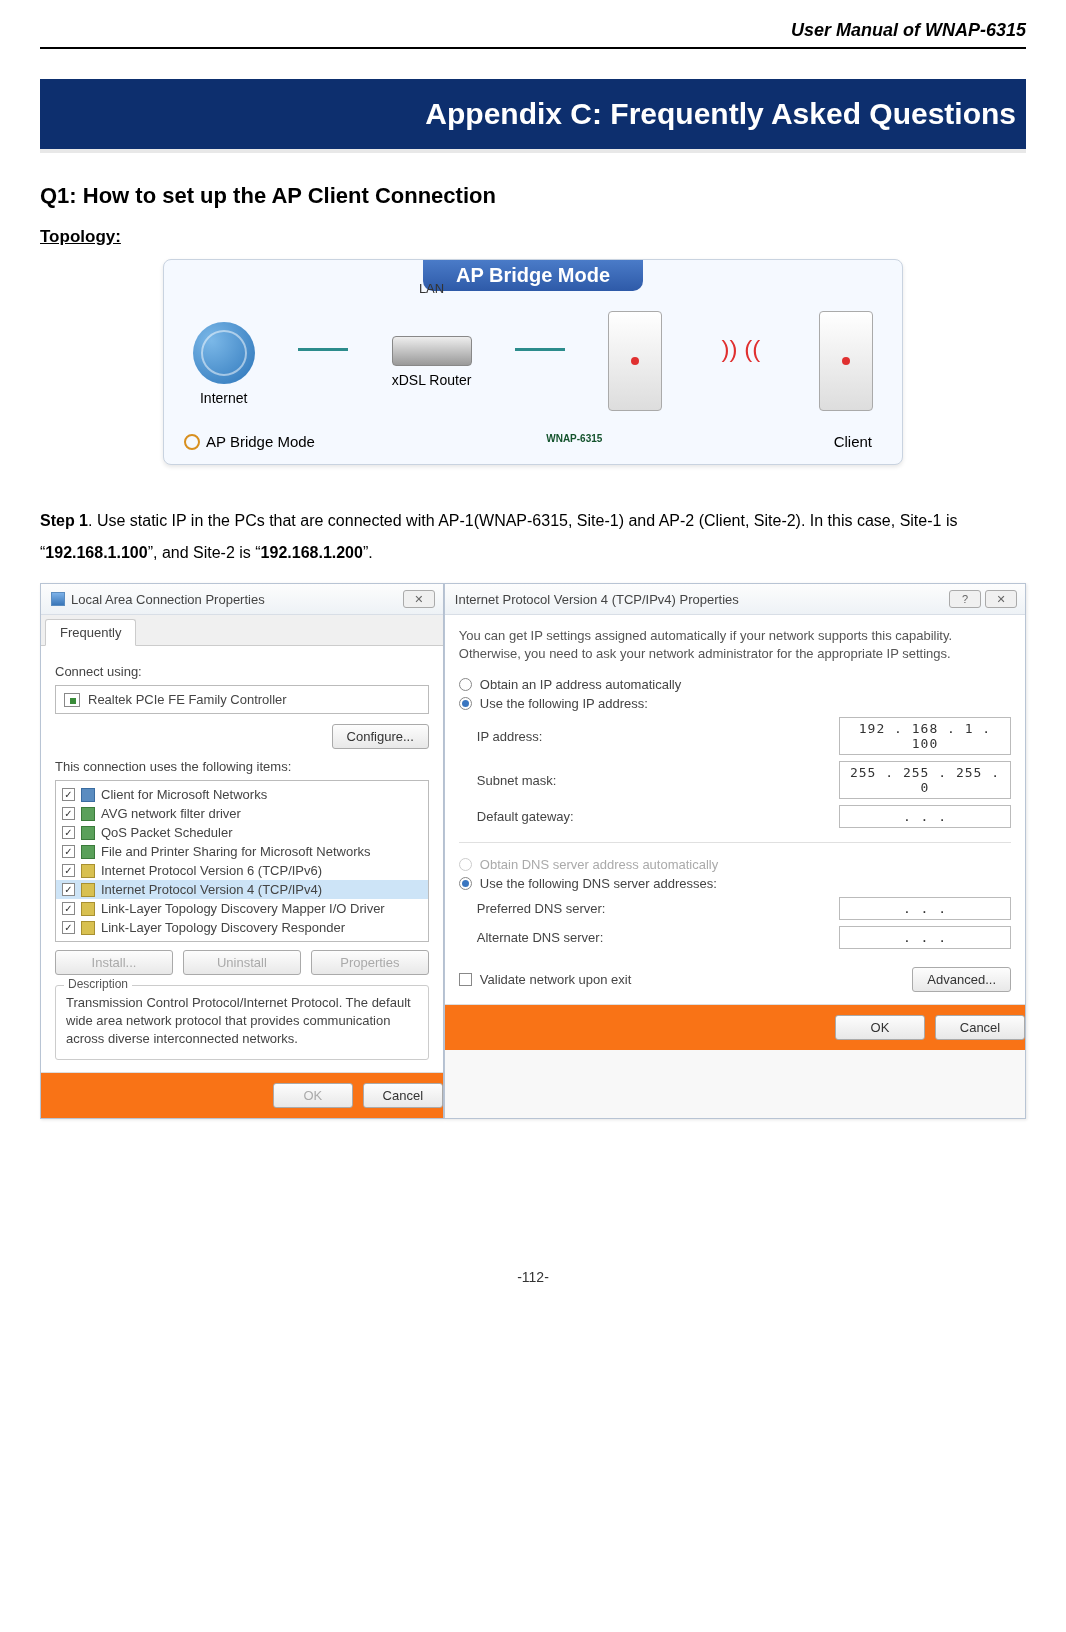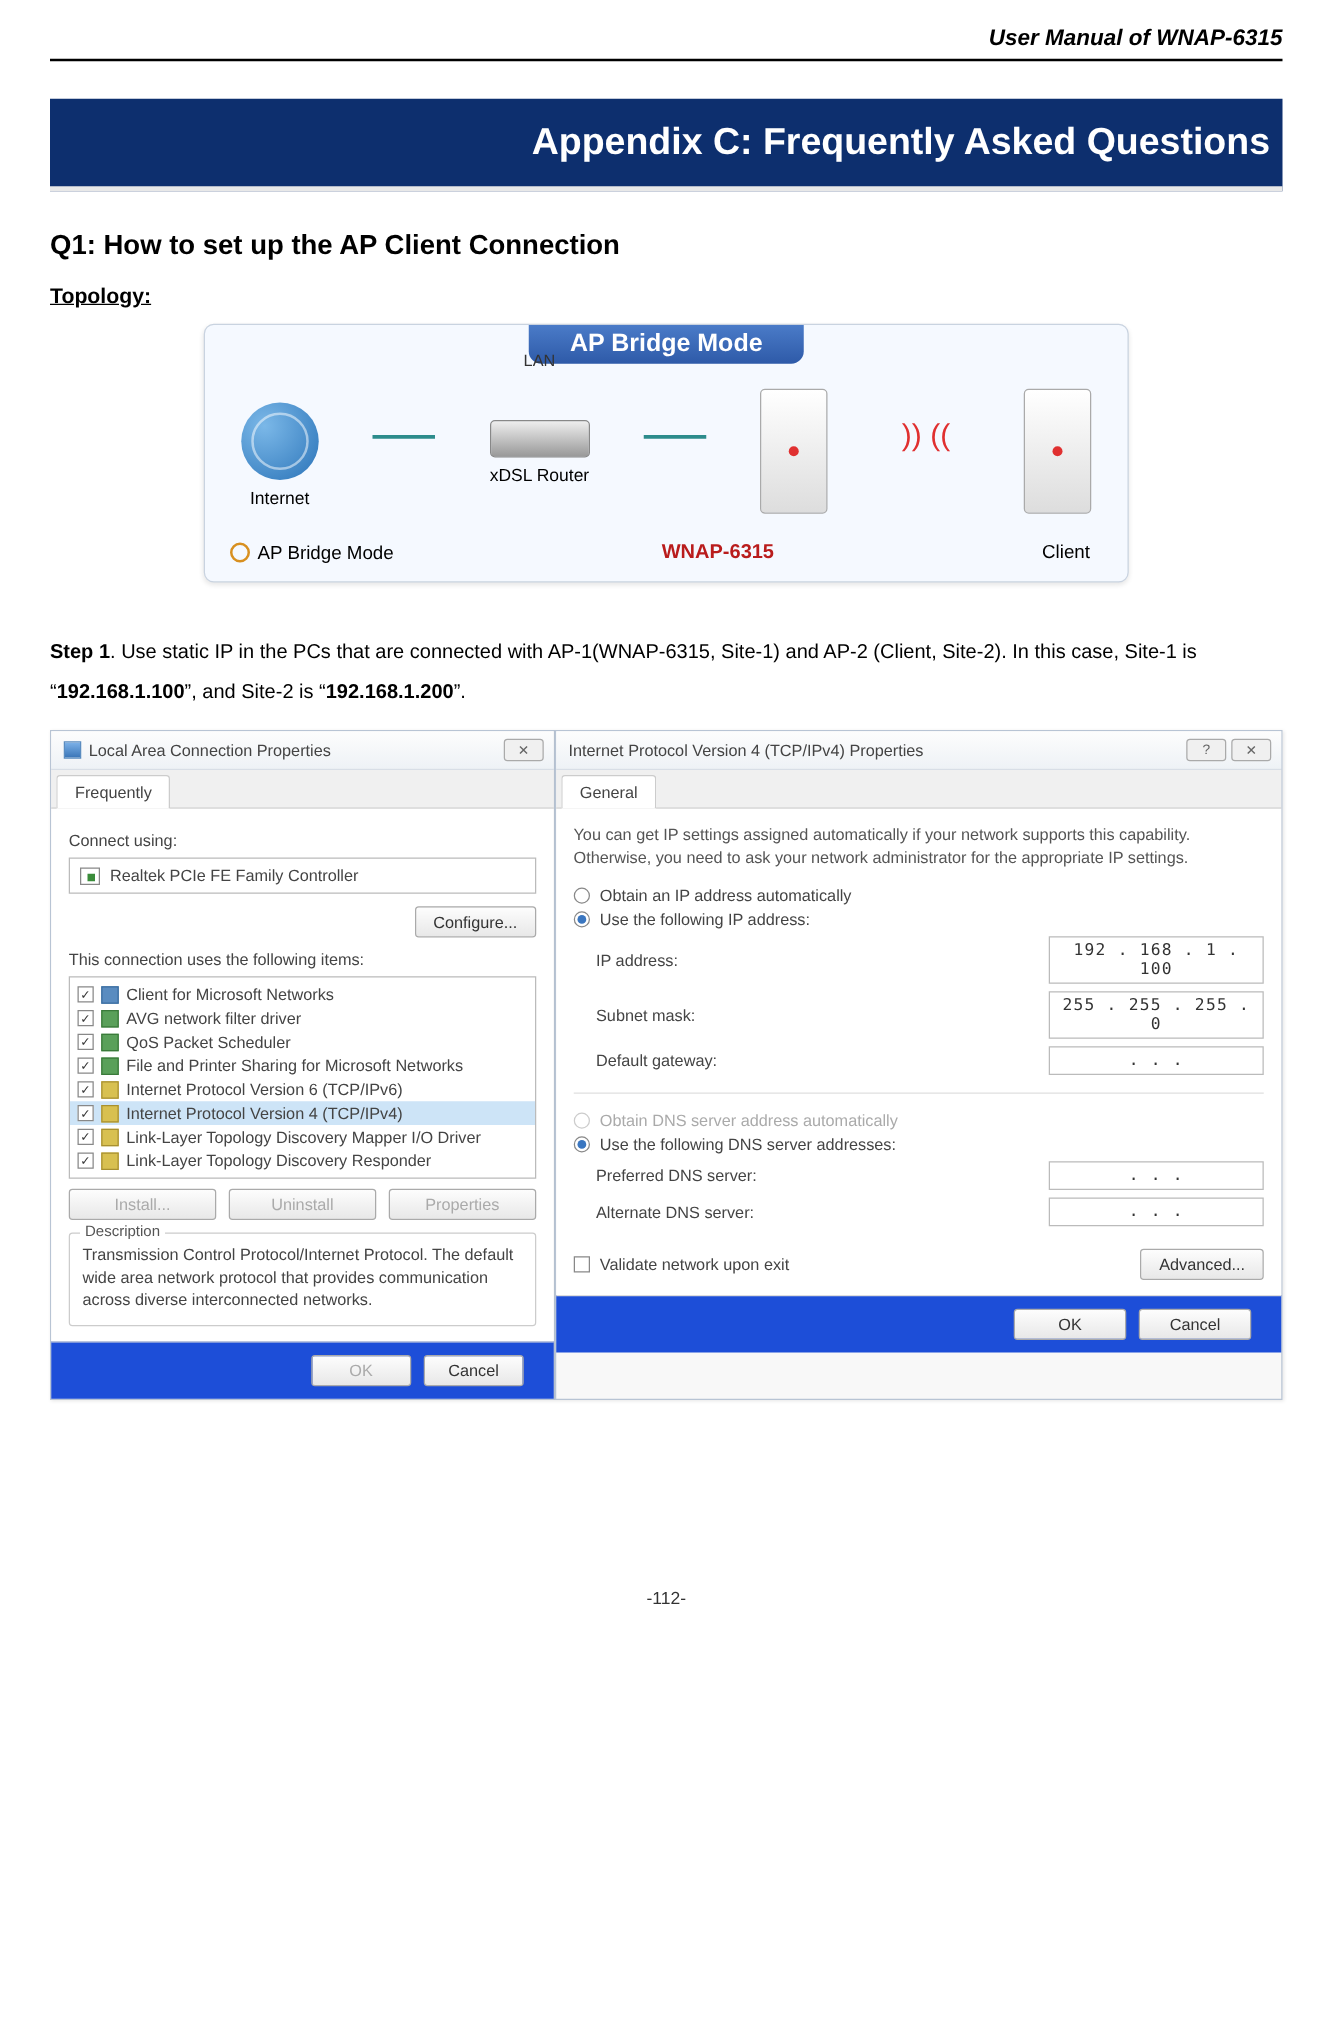--- a/index.html
+++ b/index.html
@@ -111,21 +111,21 @@
   .topology-footer {
     display:flex; justify-content:space-between;
     padding: 6px 30px 14px 20px; font-size:15px;
   }
   .footer-left { display:flex; align-items:center; gap:6px; }
   .dot-badge {
     width:16px; height:16px; border:2px solid #d89020; border-radius:50%;
     display:inline-block;
   }
   .wnap-label {
-    color:#b91c1c; font-weight:bold; font-size:16px;
+    color:#14532d; font-weight:bold; font-size:10px;
   }
   .step-text {
     font-size: 16px;
     line-height: 2.0;
     margin-bottom: 14px;
   }
   .step-text .bold { font-weight: bold; }
   .dialogs-row {
     display: flex;
     gap: 0;
@@ -215,21 +215,21 @@
   .desc-group {
     border:1px solid #ccc; border-radius:3px; padding:8px 10px 10px 10px;
     position:relative; margin-top:10px;
   }
   .desc-group-label {
     position:absolute; top:-9px; left:8px; background:#fff;
     padding:0 4px; font-size:12px; color:#555;
   }
   .dlg-buttons {
     display:flex; justify-content:flex-end; gap:10px;
-    padding:10px 24px; background:#1d4ed8; border-top:1px solid #ddd;
+    padding:10px 0; background:#f97316; border-top:1px solid #ddd;
   }
   .info-para { font-size:13px; color:#555; line-height:1.4; margin-bottom:14px; }
   .radio-group { margin:6px 0 14px 0; }
   .radio-row { display:flex; align-items:center; gap:8px; margin:4px 0; }
   .radio {
     width:13px; height:13px; border:1px solid #888; border-radius:50%;
     display:flex; align-items:center; justify-content:center; background:#fff;
   }
   .radio.on::after {
     content:""; width:7px; height:7px; background:#3a76c0; border-radius:50%;
@@ -394,23 +394,20 @@
   </div>
 
   <div class="win-dialog dlg-right">
     <div class="dlg-titlebar">
       <span>Internet Protocol Version 4 (TCP/IPv4) Properties</span>
       <div class="help-close">
         <div class="close-btn">?</div>
         <div class="close-btn">✕</div>
       </div>
     </div>
-    <div class="tab-row">
-      <div class="tab">General</div>
-    </div>
     <div class="dlg-body">
       <p class="info-para">You can get IP settings assigned automatically if your network supports this capability. Otherwise, you need to ask your network administrator for the appropriate IP settings.</p>
 
       <div class="radio-group">
         <div class="radio-row">
           <span class="radio"></span>
           <span>Obtain an IP address automatically</span>
         </div>
         <div class="radio-row">
           <span class="radio on"></span>

